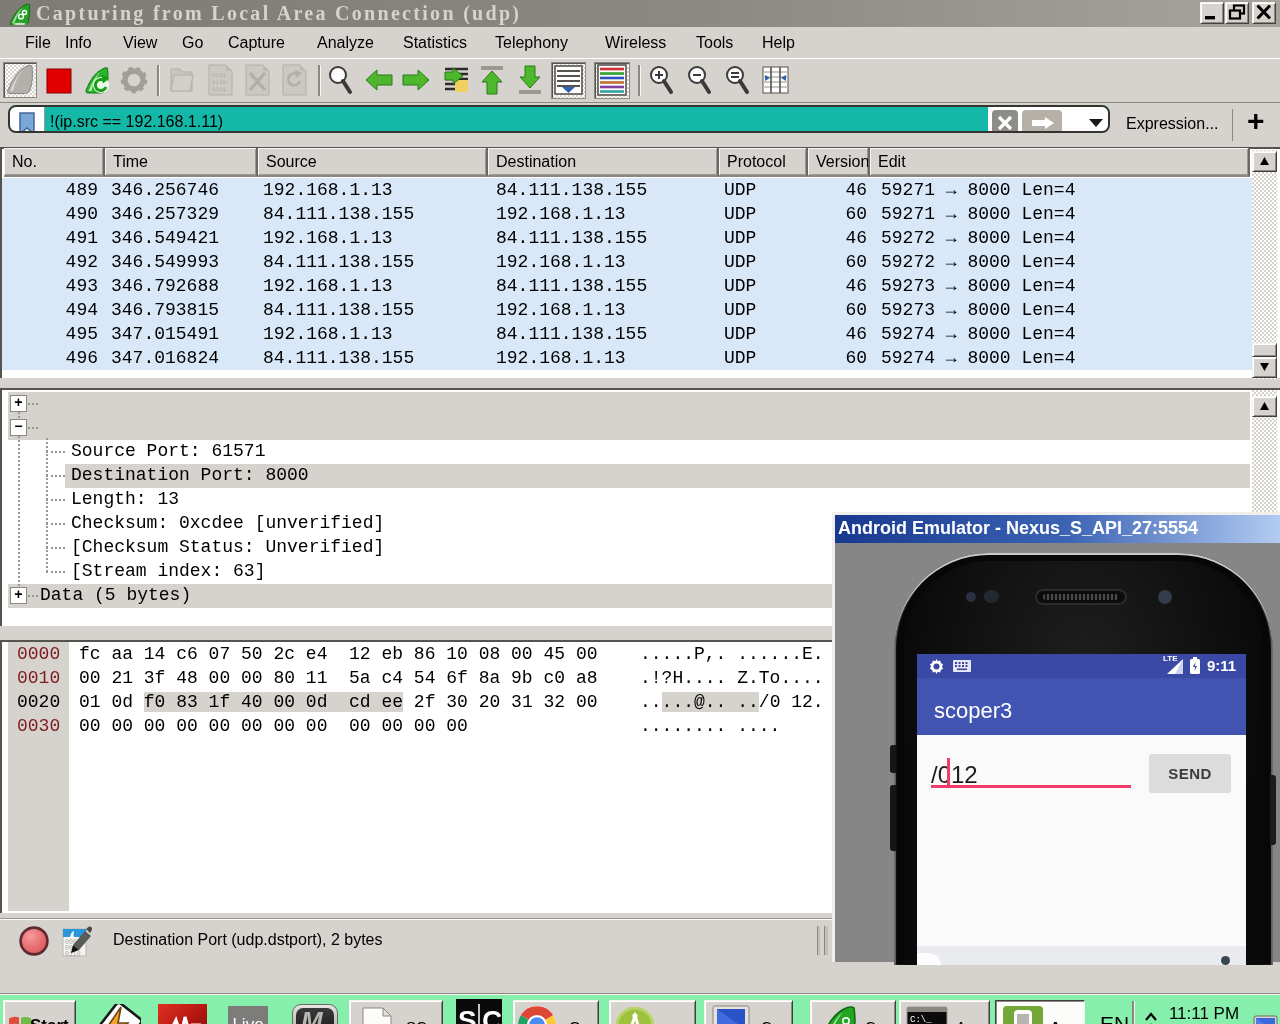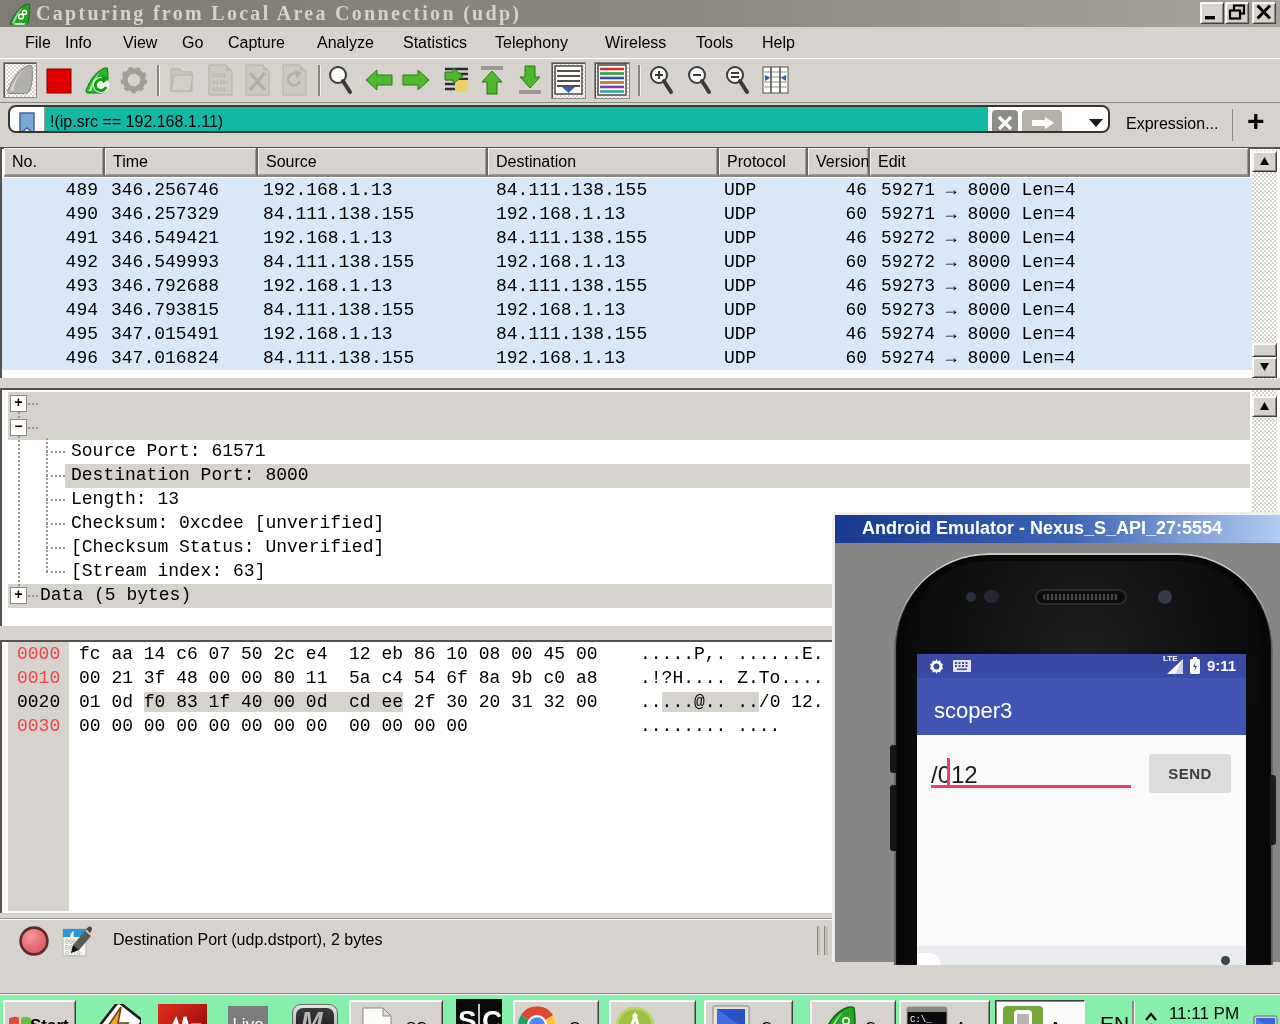--- a/index.html
+++ b/index.html
@@ -57,33 +57,33 @@
 .dtxt{font-family:"Liberation Mono",monospace;font-size:18px;white-space:pre;position:absolute;top:1px}
 .expander{position:absolute;width:17px;height:17px;background:#fff;border:1px solid #8a8880;
  font:bold 14px "Liberation Mono",monospace;color:#000;text-align:center;line-height:14px}
 .dot-v{position:absolute;width:0;border-left:2px dotted #9a9890}
 .dot-h{position:absolute;height:0;border-top:2px dotted #9a9890}
 
 #hexpane{position:absolute;left:0;top:640px;width:1280px;height:273px;background:#fff;
  border-top:2px solid #55534e;border-left:2px solid #55534e}
 #hexoff{position:absolute;left:6px;top:0;width:61px;height:269px;background:#d6d3ce}
 .hline{position:absolute;height:24px;width:1200px}
-.hoff{position:absolute;left:15px;top:1px;color:#ef4444}
+.hoff{position:absolute;left:15px;top:1px;color:#7f1d1d}
 .hhex{position:absolute;left:77px;top:1px}
 .hasc{position:absolute;left:638px;top:1px}
 .hl{background:#d6d3ce}
 
 #statusbar{position:absolute;left:0;top:918px;width:1280px;height:44px;background:#d6d3ce;
  border-top:1px solid #9a9893;box-shadow:inset 0 1px 0 #fbfaf8}
 
 #emu{position:absolute;left:832px;top:512px;width:448px;height:450px;background:#868686;
  border-left:3px solid #f0efec;border-top:3px solid #f0efec}
 #emutitle{position:absolute;left:0;top:0;width:445px;height:28px;
  background:linear-gradient(90deg,#17398f 0%,#3c63b4 52%,#b2cbf2 100%);
- color:#fff;font-weight:bold;font-size:18px;padding:3px 0 0 27px}
+ color:#fff;font-weight:bold;font-size:18px;padding:3px 0 0 3px}
 #phone{position:absolute;left:59px;top:38px;width:379px;height:412px;
  background:#070707;border-radius:95px 95px 0 0;
  box-shadow:inset 0 2px 0 #c9c9c9, inset 2px 0 1px #6a6a6a, inset -2px 0 1px #6a6a6a}
 #glass{position:absolute;left:10px;top:8px;width:359px;height:404px;border-radius:86px 86px 0 0;
  background:radial-gradient(ellipse at 50% 30%, #1f1f1f 0%, #0a0a0a 70%)}
 #scr{position:absolute;left:82px;top:139px;width:329px;height:311px;background:#fafafa}
 #scr-status{position:absolute;left:0;top:0;width:329px;height:24px;background:#3a49a4;color:#fff}
 #scr-appbar{position:absolute;left:0;top:24px;width:329px;height:57px;background:#4254b2;color:#fff}
 #sendbtn{position:absolute;left:232px;top:100px;width:82px;height:39px;background:#dcdcdc;
  border-radius:3px;color:#3c3c3c;font-weight:bold;font-size:15px;text-align:center;padding-top:11px;letter-spacing:.5px}

